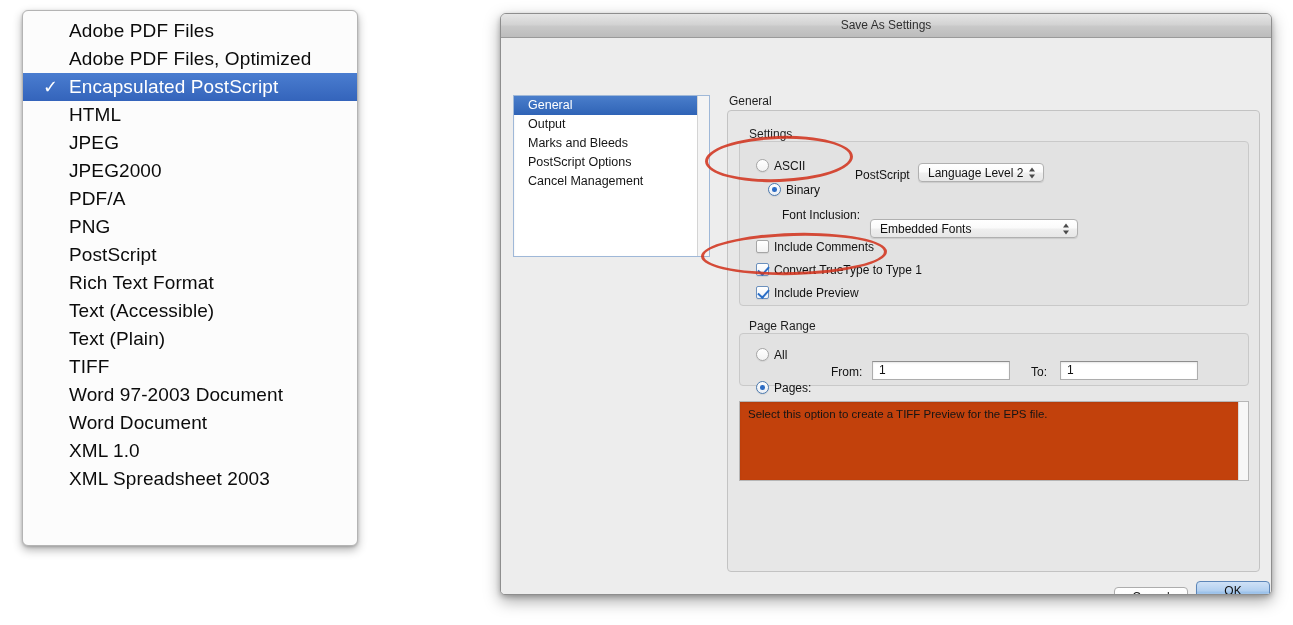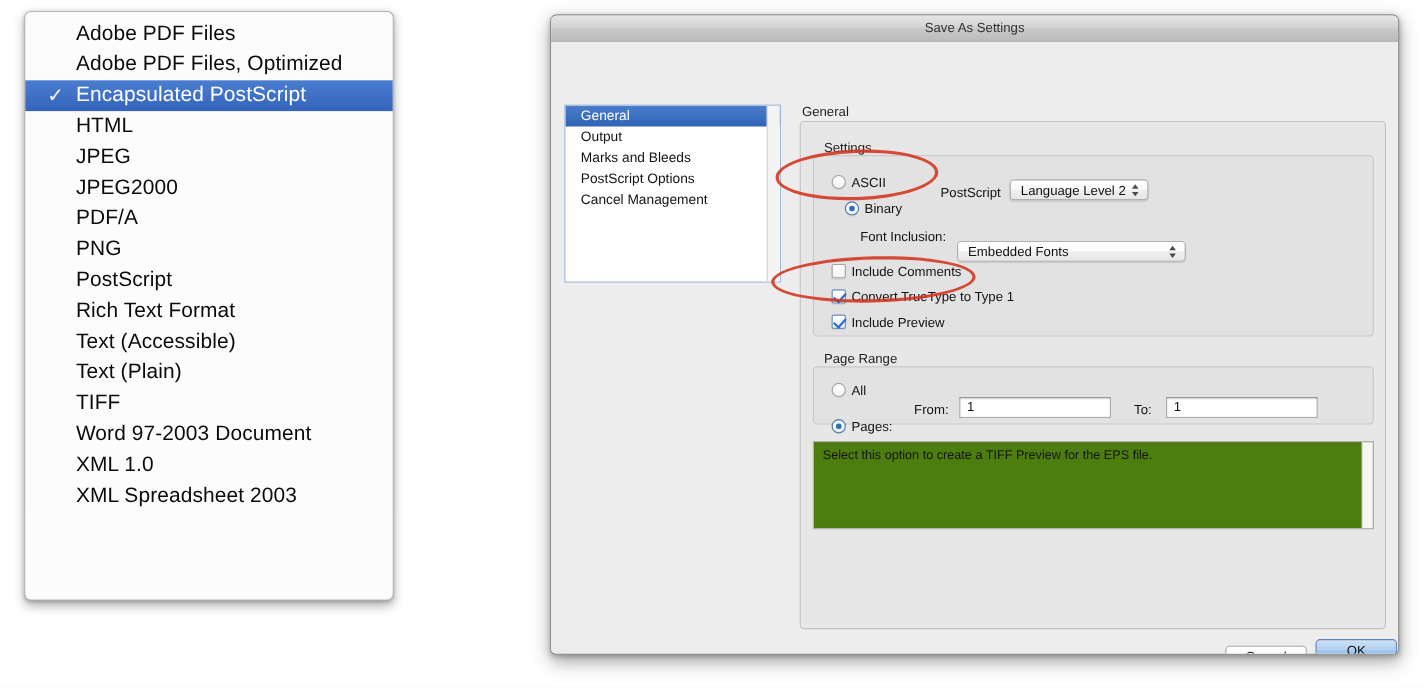--- a/index.html
+++ b/index.html
@@ -265,21 +265,21 @@
     padding-left: 6px;
     vertical-align: middle;
     box-shadow: inset 0 1px 2px rgba(0,0,0,0.10);
   }
 
   
   #desc-box {
     position: absolute;
     left: 11px; top: 290px;
     width: 510px; height: 80px;
-    background: #4d7c0f;
+    background: #c2410c;
     border: 1px solid #b6b6b6;
     box-sizing: border-box;
     box-shadow: inset 0 1px 2px rgba(0,0,0,0.08);
     padding: 5px 8px;
     font-size: 11.5px;
     color: #151515;
     line-height: 15px;
   }
   #desc-scroll {
     position: absolute;
@@ -333,20 +333,21 @@
     <div class="menu-item"><span>JPEG</span></div>
     <div class="menu-item"><span>JPEG2000</span></div>
     <div class="menu-item"><span>PDF/A</span></div>
     <div class="menu-item"><span>PNG</span></div>
     <div class="menu-item"><span>PostScript</span></div>
     <div class="menu-item"><span>Rich Text Format</span></div>
     <div class="menu-item"><span>Text (Accessible)</span></div>
     <div class="menu-item"><span>Text (Plain)</span></div>
     <div class="menu-item"><span>TIFF</span></div>
     <div class="menu-item"><span>Word 97-2003 Document</span></div>
+    <div class="menu-item"><span>Word Document</span></div>
     <div class="menu-item"><span>XML 1.0</span></div>
     <div class="menu-item"><span>XML Spreadsheet 2003</span></div>
   </div>
 
 <div id="dialog">
 
   <div id="titlebar">
     <span>Save As Settings</span>
   </div>
 

